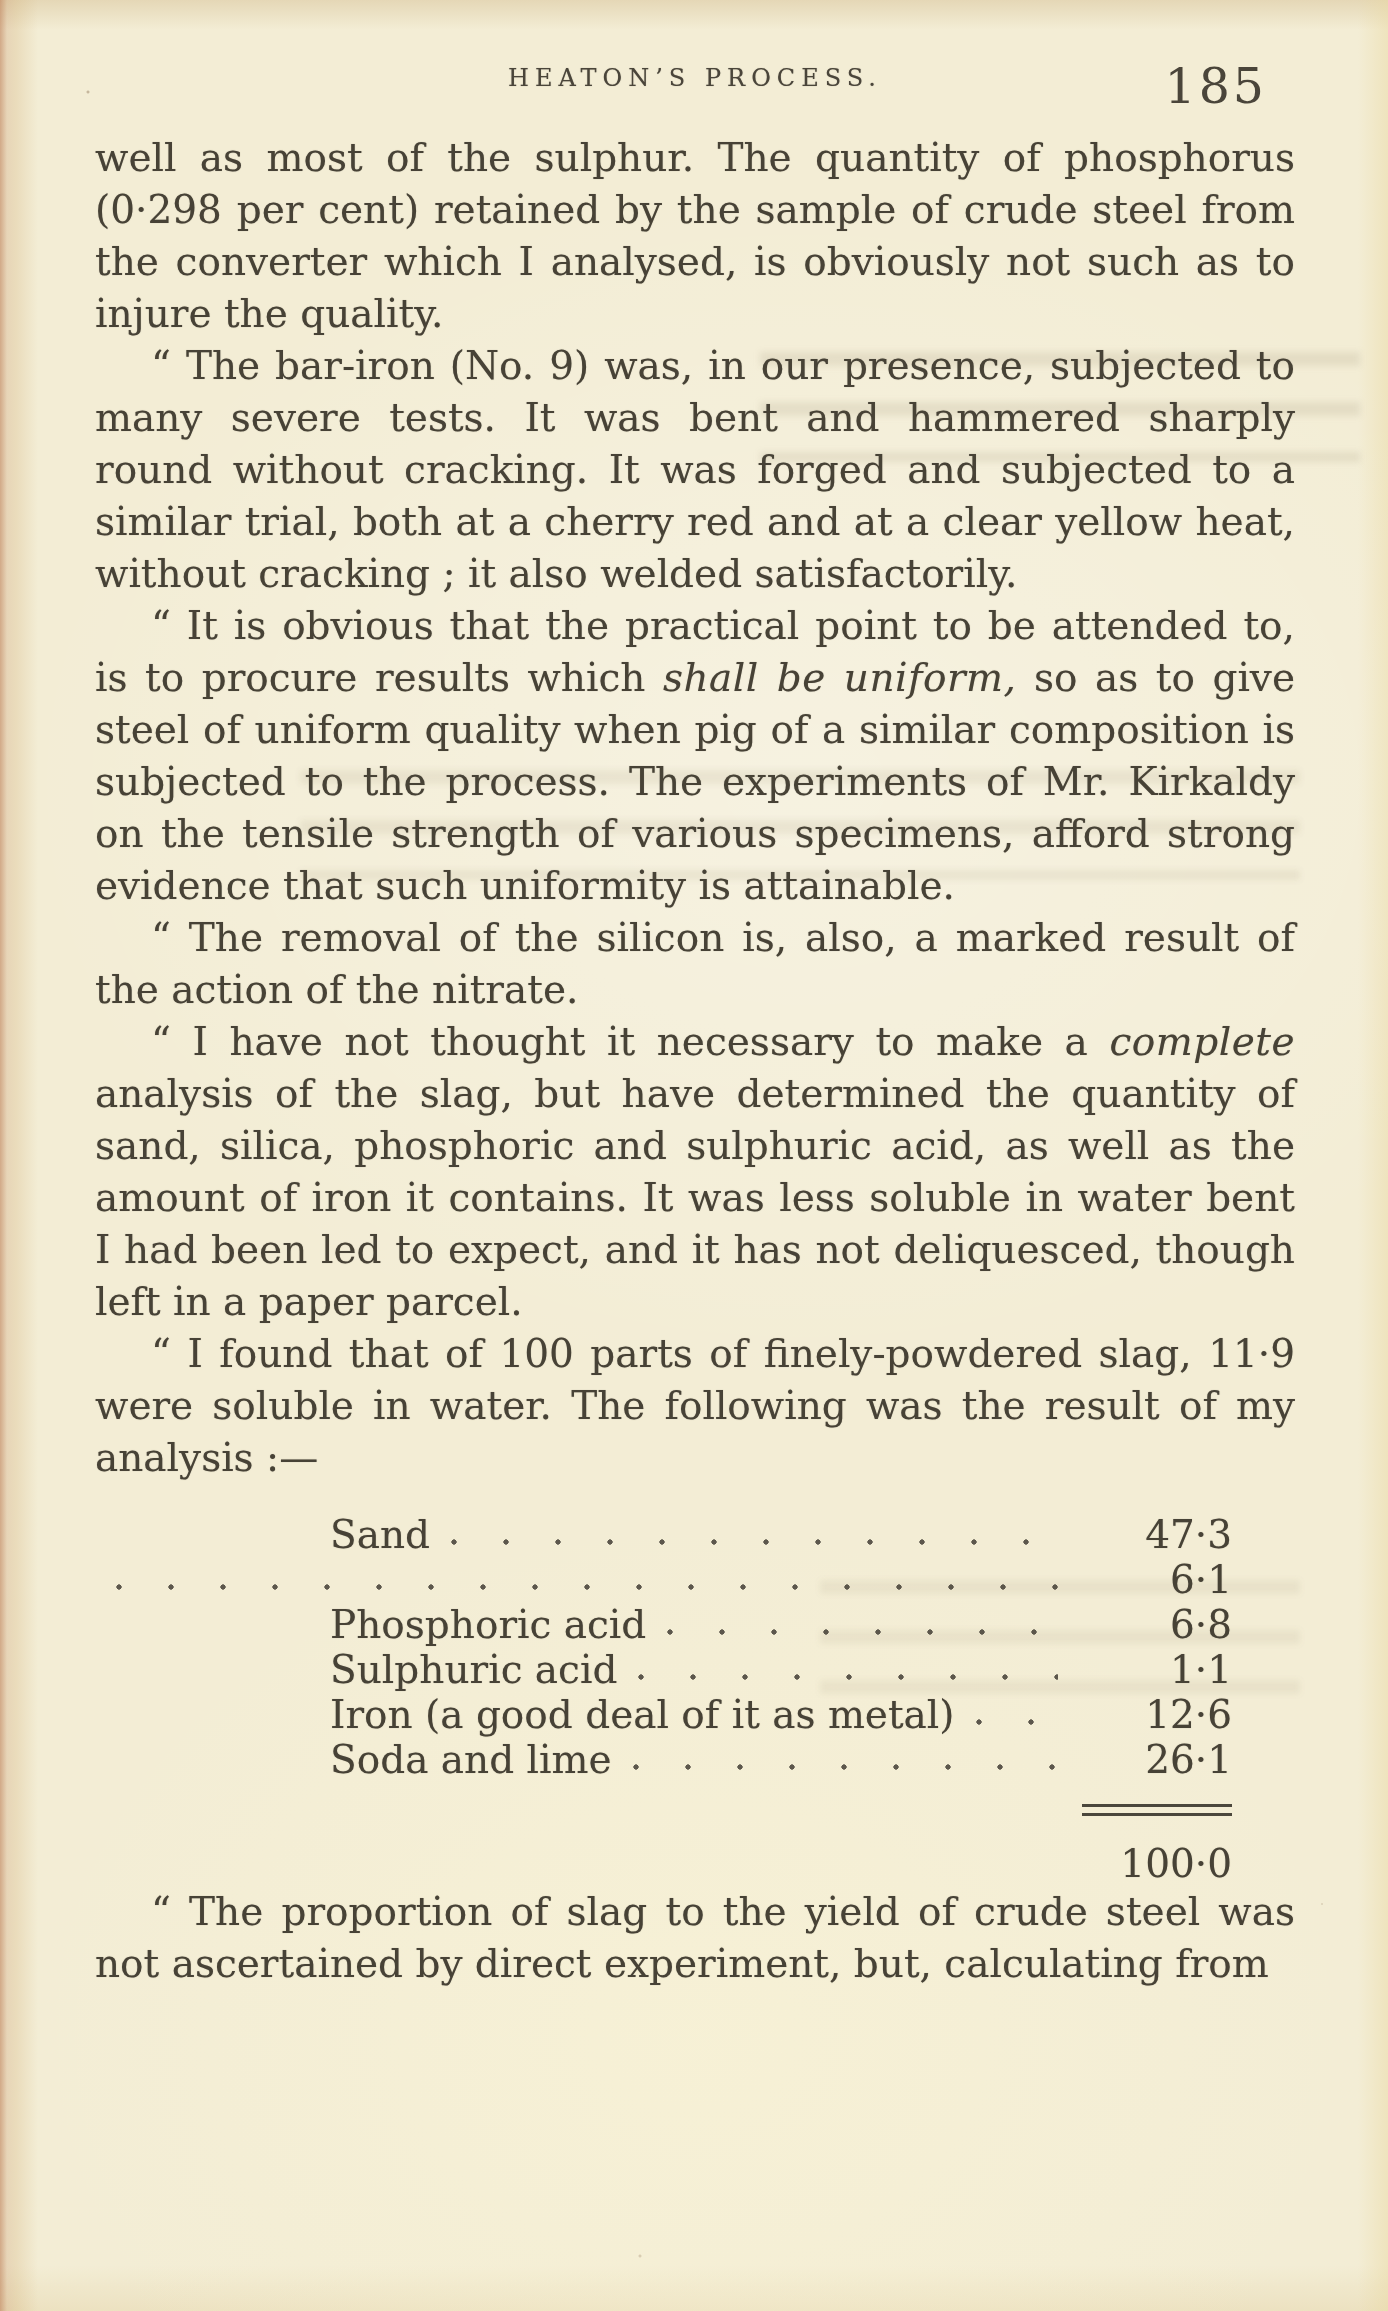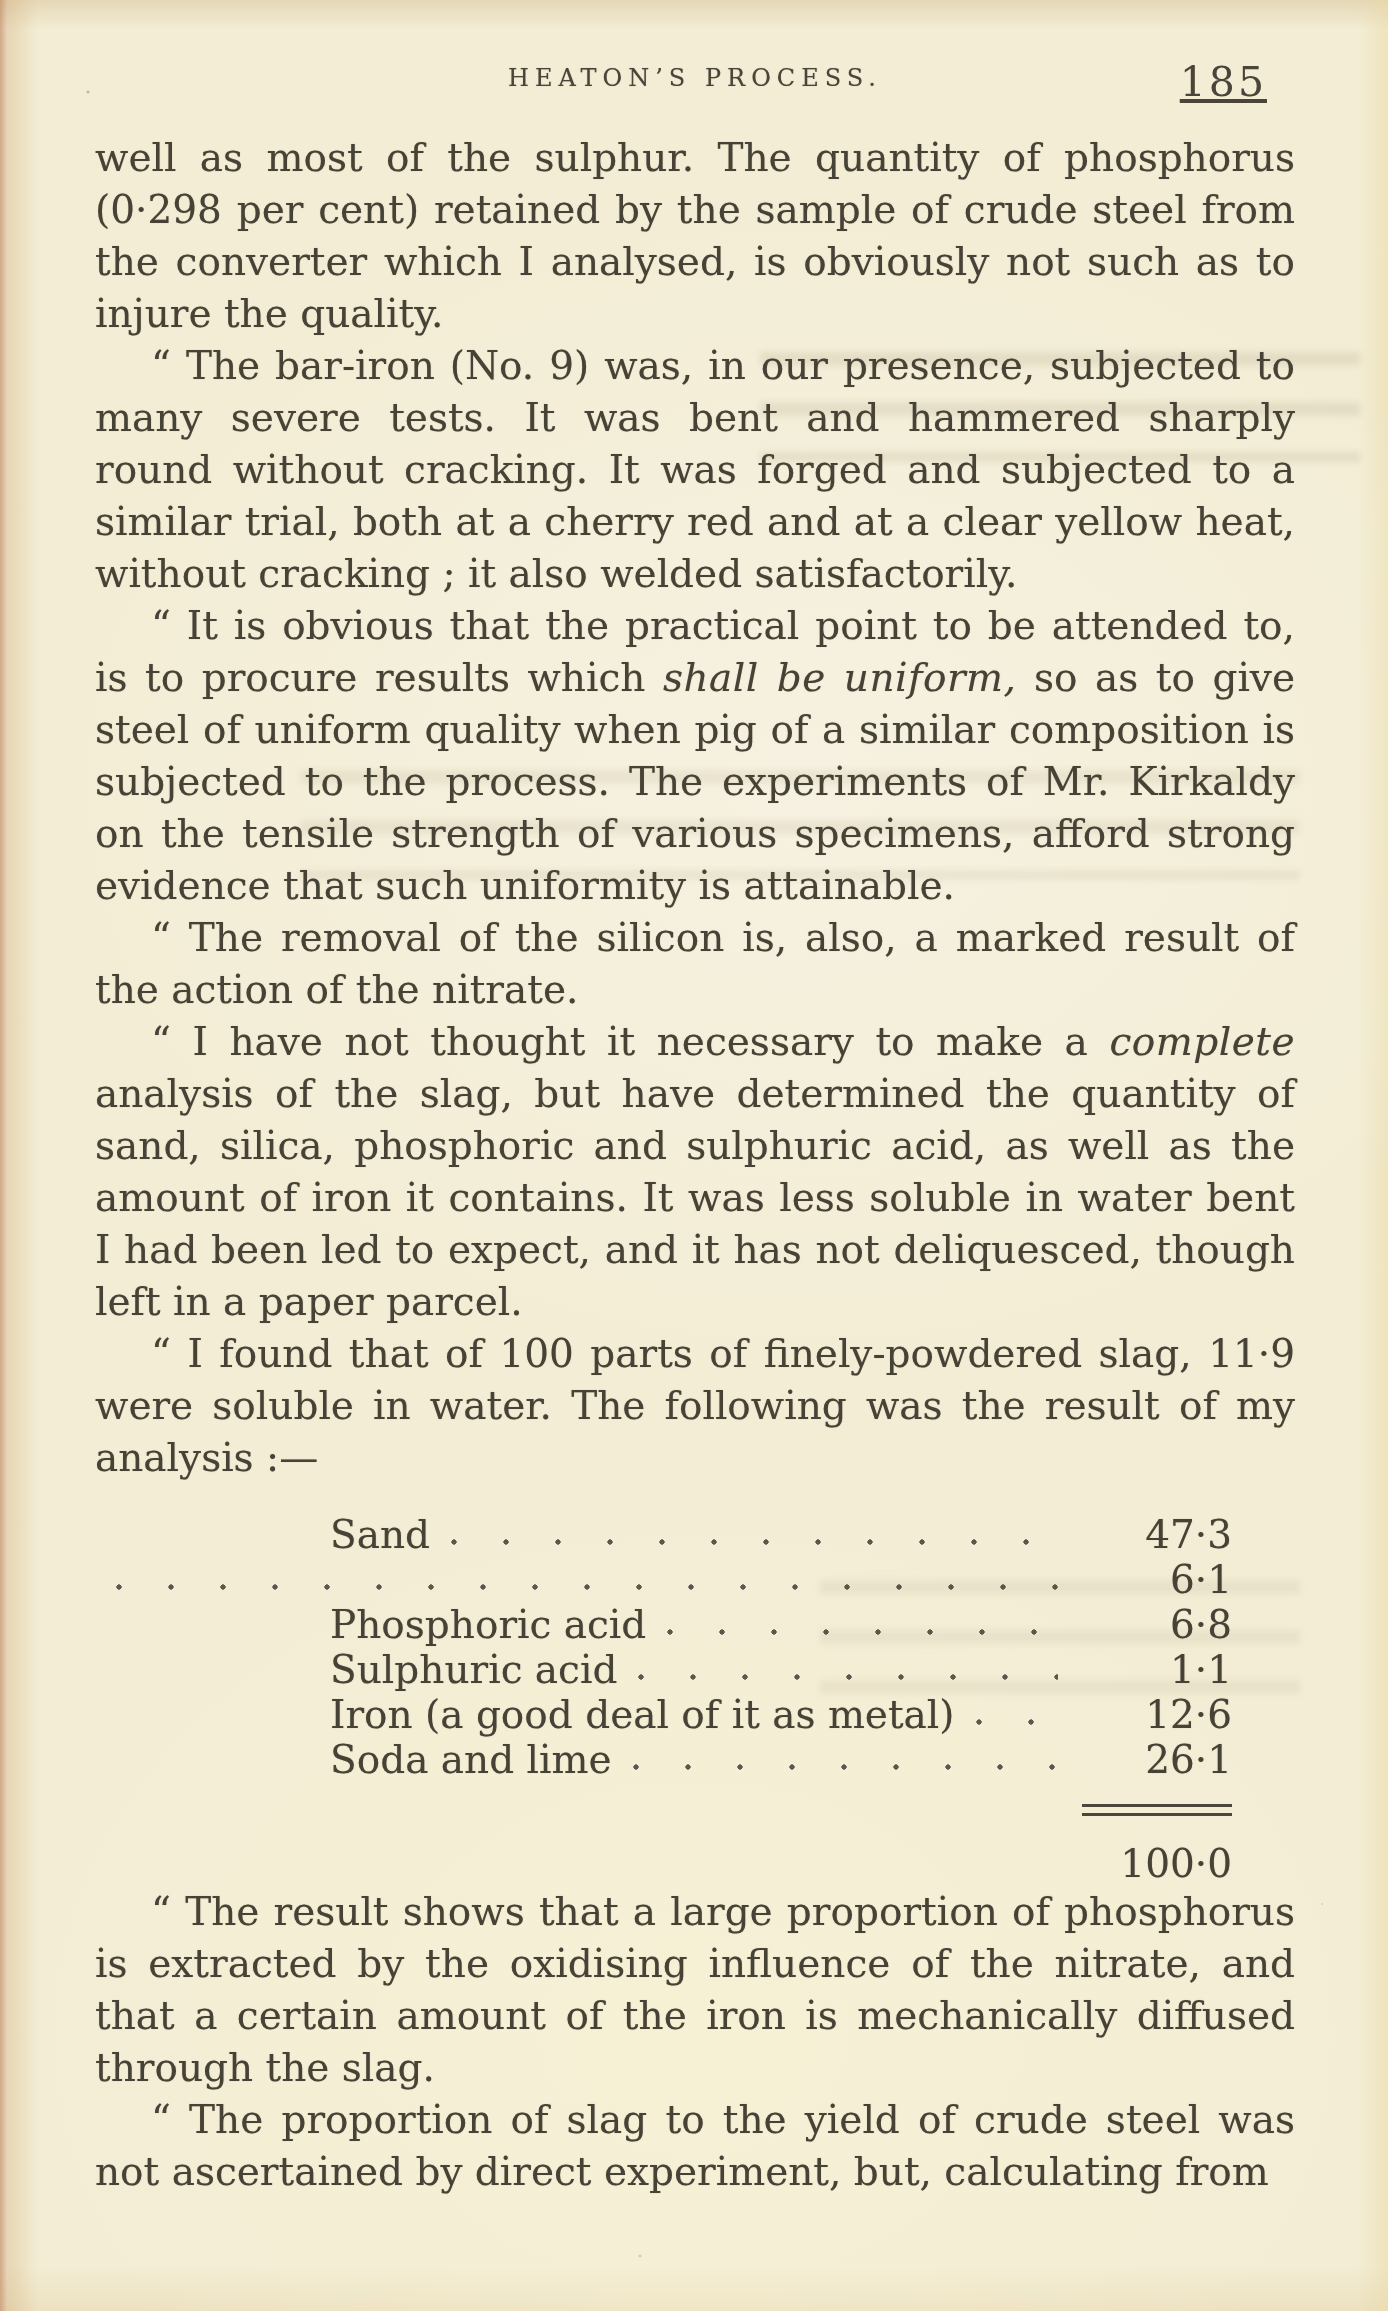--- a/index.html
+++ b/index.html
@@ -37,23 +37,22 @@
     display:flex;align-items:baseline;
   }
   .running-title{
     flex:1;text-align:center;
     font-size:24px;letter-spacing:6px;
     color:#4a453a;
     text-shadow:0 0 1px rgba(74,69,58,.45);
   }
   .page-number{
     position:absolute;right:28px;top:-6px;
-    font-size:41px;letter-spacing:3px;
+    font-size:49px;letter-spacing:3px;
     color:#4a453a;
-    text-decoration:underline;
   }
   .text-block{
     position:absolute;top:132px;left:95px;width:1200px;
     font-size:39px;line-height:52px;
     text-align:justify;
     text-shadow:0 0 1px rgba(71,66,54,.38);
   }
   .text-block p{margin:0;text-indent:56px;}
   .text-block p.no-indent{text-indent:0;}
   .text-block i{letter-spacing:.5px;}
@@ -133,18 +132,17 @@
       <div class="arow">
         <span class="label">Soda and lime</span>
         <span class="leader"></span>
         <span class="value">26·1</span>
       </div>
 
       <div class="double-rule"></div>
       <div class="total-line">100·0</div>
     </div>
 
-    <p class="closing">“ The result shows that a large proportion of phosphorus is extracted by the oxidising influence of the nitrate, and that a certain amount of the iron is mechanically diffused through the slag.</p>
 
     <p>“ The proportion of slag to the yield of crude steel was not ascertained by direct experiment, but, calculating from</p>
 
   </main>
 </div>
 
 </body></html>

